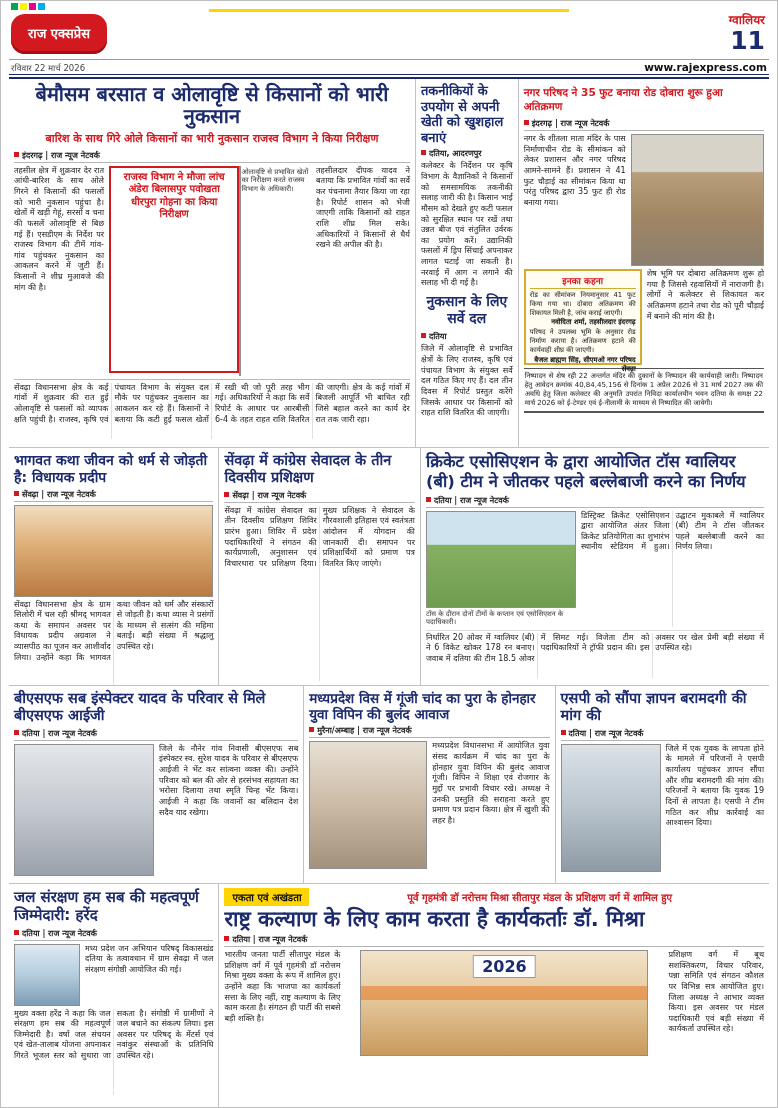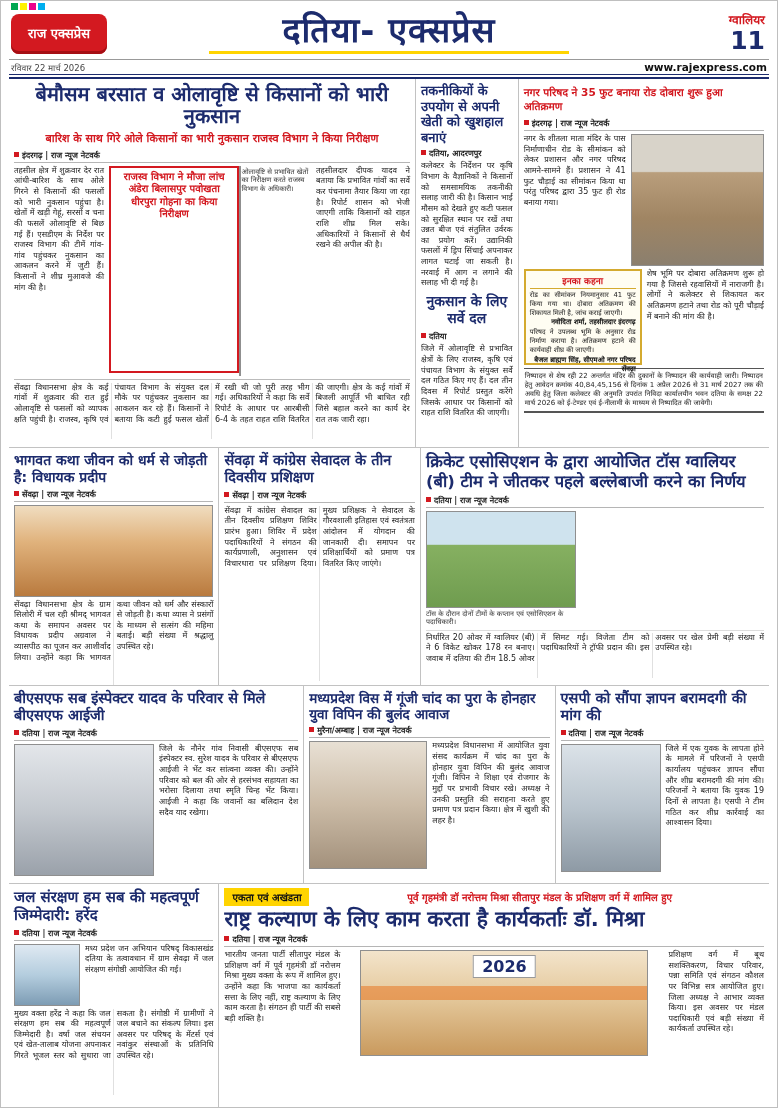--- a/index.html
+++ b/index.html
@@ -15,21 +15,21 @@
     width:778px;height:1108px;background:#fff;margin:0 auto;position:relative;
     border:1px solid #bfbfbf;overflow:hidden;color:var(--ink);
   }
   
   .masthead{height:58px;position:relative;padding:4px 10px 0 10px;}
   .regmarks{position:absolute;top:2px;left:10px;display:flex;gap:2px;}
   .regmarks span{width:7px;height:7px;display:inline-block;}
   .brand-box{
     position:absolute;left:10px;top:13px;width:96px;height:40px;background:var(--red);
     color:#fff;font-weight:700;font-size:13px;line-height:1.15;text-align:center;
-    border-radius:8px;display:flex;align-items:center;justify-content:center;padding:2px;
+    border-radius:14px;display:flex;align-items:center;justify-content:center;padding:2px;
     box-shadow:inset 0 -3px 0 #a50e14;
   }
   .masthead-title{
     text-align:center;font-size:34px;font-weight:800;color:var(--navy);
     letter-spacing:1px;padding-top:8px;line-height:1;
   }
   .masthead-underline{width:360px;height:3px;background:var(--yellow);margin:4px auto 0 auto;}
   .mast-right{position:absolute;right:12px;top:10px;text-align:right;}
   .mast-city{color:var(--red);font-weight:700;font-size:12px;}
   .mast-pageno{color:var(--navy);font-weight:800;font-size:25px;line-height:1;}
@@ -91,21 +91,20 @@
 <div class="page">
 
   <header class="masthead">
     <div class="regmarks">
       <span style="background:#00a651"></span>
       <span style="background:#fff200"></span>
       <span style="background:#ec008c"></span>
       <span style="background:#00aeef"></span>
     </div>
     <div class="brand-box">राज एक्सप्रेस</div>
-    <div class="masthead-title">दतिया- एक्सप्रेस</div>
     <div class="masthead-underline"></div>
     <div class="mast-right">
       <div class="mast-city">ग्वालियर</div>
       <div class="mast-pageno">11</div>
     </div>
   </header>
   <div class="dateline">
     <span class="date-text">रविवार 22 मार्च 2026</span>
     <a class="website" href="#">www.rajexpress.com</a>
   </div>
@@ -202,20 +201,21 @@
       <h1 class="hl" style="font-size:16.5px;line-height:1.2">क्रिकेट एसोसिएशन के द्वारा आयोजित टॉस ग्वालियर (बी) टीम ने जीतकर पहले बल्लेबाजी करने का निर्णय</h1>
       <div class="byline">
         <span class="sq"></span>
         <span>दतिया | राज न्यूज नेटवर्क</span>
       </div>
       <div style="display:flex;gap:5px;height:116px">
         <div style="width:150px;display:flex;flex-direction:column">
           <div class="photo ph-cricket" style="flex:1"></div>
           <div class="caption">टॉस के दौरान दोनों टीमों के कप्तान एवं एसोसिएशन के पदाधिकारी।</div>
         </div>
+        <div class="body-sm cols-2" style="flex:1">डिस्ट्रिक्ट क्रिकेट एसोसिएशन द्वारा आयोजित अंतर जिला क्रिकेट प्रतियोगिता का शुभारंभ स्थानीय स्टेडियम में हुआ। उद्घाटन मुकाबले में ग्वालियर (बी) टीम ने टॉस जीतकर पहले बल्लेबाजी करने का निर्णय लिया।</div>
       </div>
       <div class="body-sm cols-3" style="border-top:1px solid #ddd;margin-top:3px;padding-top:2px;height:48px">निर्धारित 20 ओवर में ग्वालियर (बी) ने 6 विकेट खोकर 178 रन बनाए। जवाब में दतिया की टीम 18.5 ओवर में सिमट गई। विजेता टीम को पदाधिकारियों ने ट्रॉफी प्रदान की। इस अवसर पर खेल प्रेमी बड़ी संख्या में उपस्थित रहे।</div>
     </section>
   </div>
 
   <div class="row" style="height:198px">
 
     <section class="article" style="width:295px">
       <h2 class="hl" style="font-size:14.5px;line-height:1.2">बीएसएफ सब इंस्पेक्टर यादव के परिवार से मिले बीएसएफ आईजी</h2>
       <div class="byline">

